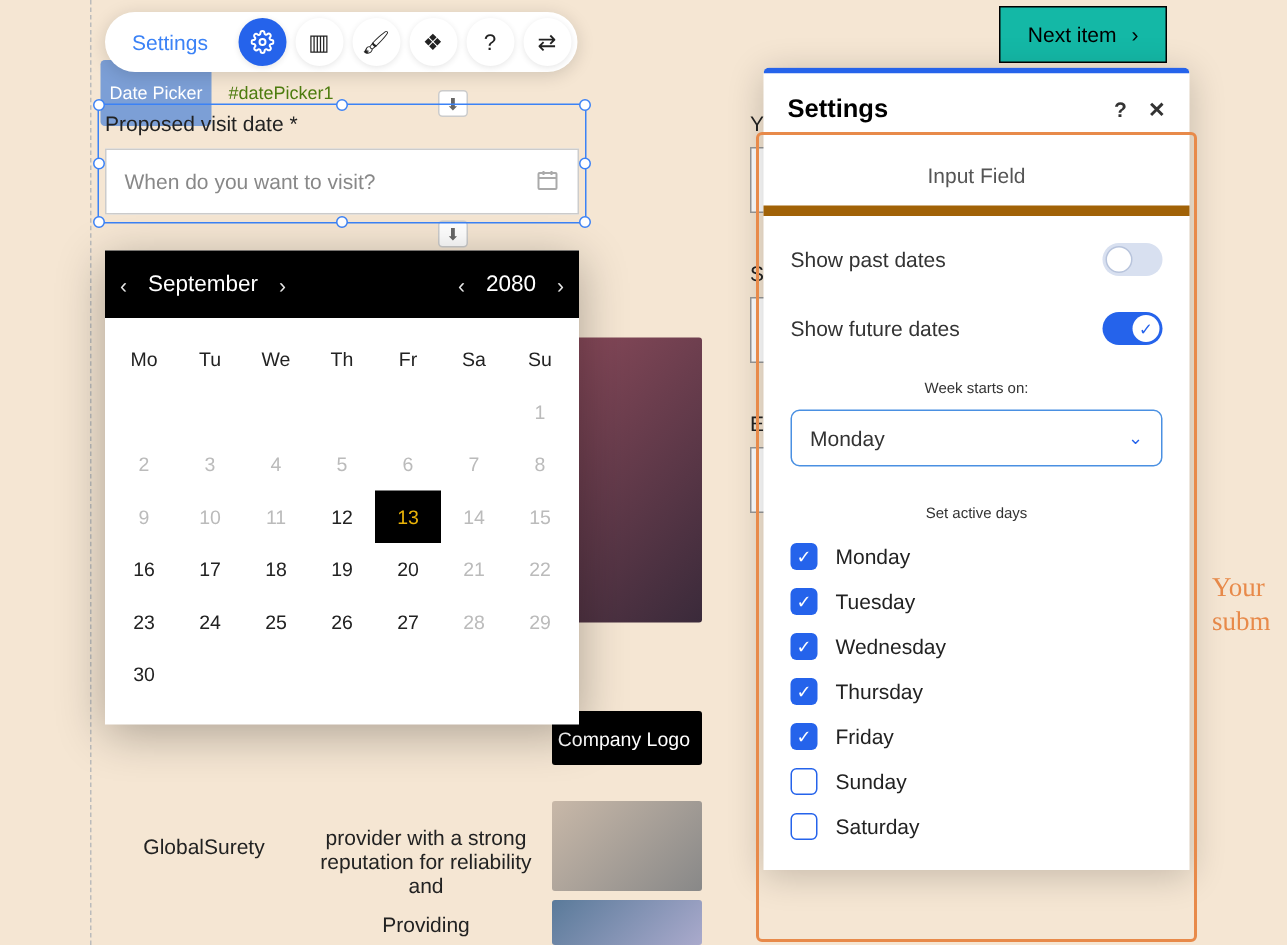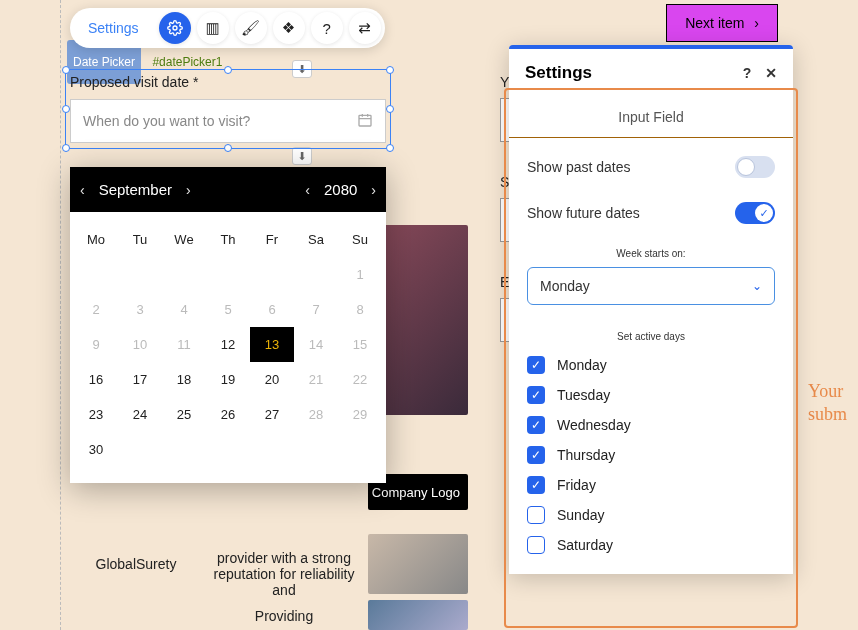--- a/index.html
+++ b/index.html
@@ -47,21 +47,21 @@
   color: #222;
 }
 .toolbar .tbtn.gear { background: #2563eb; color: #fff; }
 
 
 .next-item {
   position: absolute;
   top: 4px;
   right: 80px;
   border: 1px solid #000;
-  background: #d946ef;
+  background: #14b8a6;
   padding: 10px 18px;
   font-size: 14px;
   display: flex;
   align-items: center;
   gap: 10px;
   z-index: 40;
 }
 
 
 .dp-badge {
@@ -220,21 +220,21 @@
 .sp-title {
   display: flex;
   align-items: center;
   padding: 14px 16px;
   font-size: 17px;
   font-weight: 600;
 }
 .sp-title .icons { margin-left: auto; display:flex; gap:14px; font-size:14px; color:#333;}
 .sp-tabs {
   display: flex;
-  border-bottom: 1px solid #a16207;
+  border-bottom: 7px solid #a16207;
   gap: 22px;
 }
 .sp-tab {
   flex: 1;
   text-align: center;
   padding: 12px 0;
   font-size: 14px;
   color: #555;
   cursor: pointer;
 }

